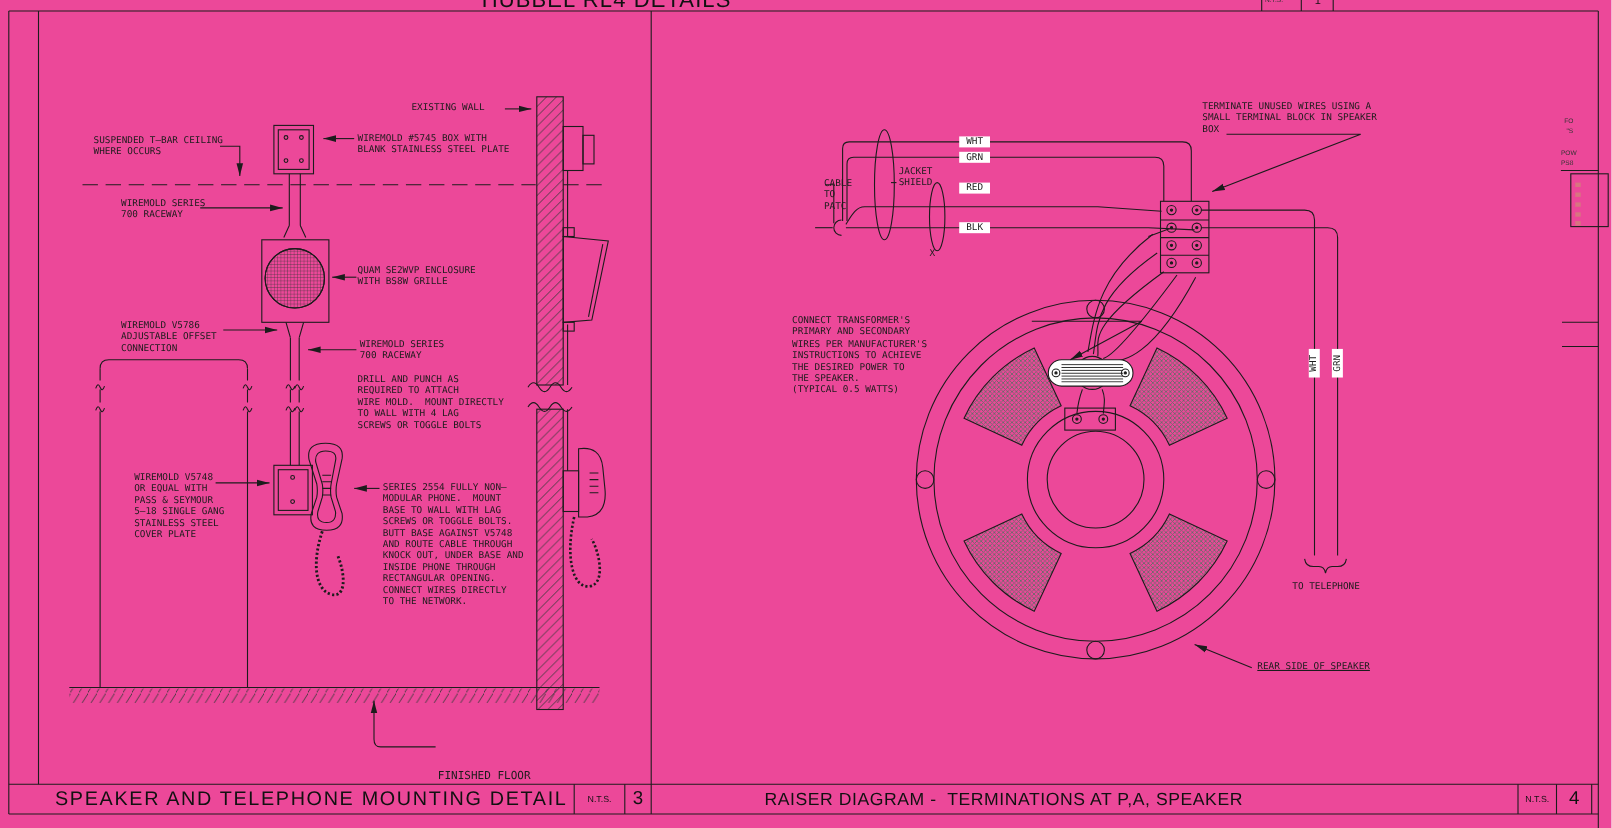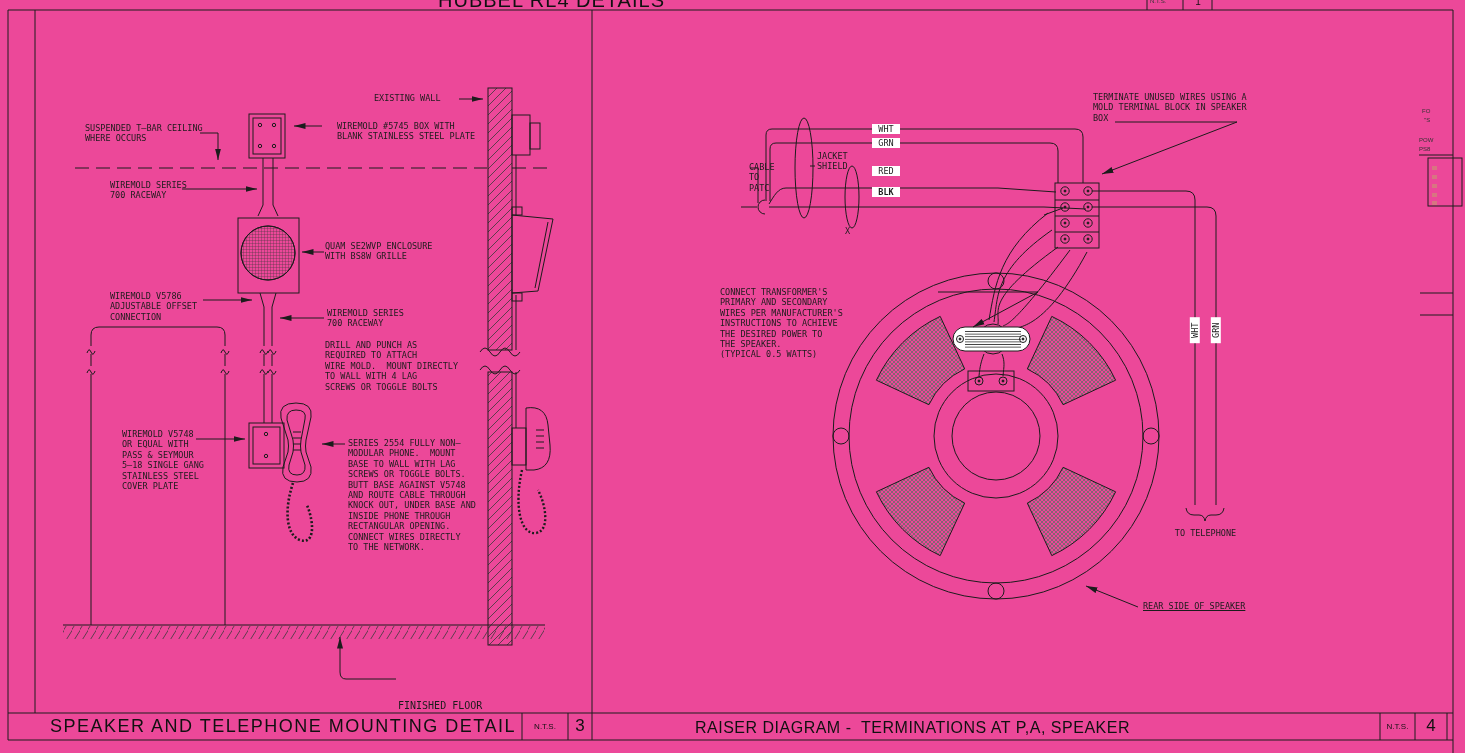--- a/index.html
+++ b/index.html
@@ -253,21 +253,21 @@
   </g>
 </svg>
 
 <div class="bar-title" style="left:438px;top:-11px;font-size:20px;letter-spacing:1px;">HUBBEL RL4 DETAILS</div>
 <div class="tiny" style="left:1150px;top:-2px;font-size:6px;">N.T.S.</div>
 <div class="num" style="left:1185px;top:-4px;width:26px;font-size:10px;">1</div>
 
 <div class="lbl" style="left:374px;top:93px;">EXISTING WALL</div>
 <div class="lbl" style="left:85px;top:123px;">SUSPENDED T–BAR CEILING
 WHERE OCCURS</div>
-<div class="lbl" style="left:325px;top:121px;margin-left:12px;">WIREMOLD #5745 BOX WITH
+<div class="lbl" style="left:325px;top:121px;">WIREMOLD #5745 BOX WITH
 BLANK STAINLESS STEEL PLATE</div>
 <div class="lbl" style="left:110px;top:180px;">WIREMOLD SERIES
 700 RACEWAY</div>
 <div class="lbl" style="left:325px;top:241px;">QUAM SE2WVP ENCLOSURE
 WITH BS8W GRILLE</div>
 <div class="lbl" style="left:110px;top:291px;">WIREMOLD V5786
 ADJUSTABLE OFFSET
 CONNECTION</div>
 <div class="lbl" style="left:327px;top:308px;">WIREMOLD SERIES
 700 RACEWAY</div>
@@ -289,31 +289,31 @@
 BUTT BASE AGAINST V5748
 AND ROUTE CABLE THROUGH
 KNOCK OUT, UNDER BASE AND
 INSIDE PHONE THROUGH
 RECTANGULAR OPENING.
 CONNECT WIRES DIRECTLY
 TO THE NETWORK.</div>
 <div class="lbl" style="left:398px;top:701px;font-size:10px;">FINISHED FLOOR</div>
 
 <div class="lbl" style="left:1093px;top:92px;">TERMINATE UNUSED WIRES USING A
-MOLD TERMINAL BLOCK IN SPEAKER
+SMALL TERMINAL BLOCK IN SPEAKER
 BOX</div>
 <div class="lbl" style="left:722px;top:162px;margin-left:27px;">CABLE
 TO
 PATC</div>
 <div class="lbl" style="left:817px;top:151px;">JACKET
 SHIELD</div>
 <div class="lbl bg center" style="left:872px;top:124px;width:26px;">WHT</div>
 <div class="lbl bg center" style="left:872px;top:138px;width:26px;">GRN</div>
 <div class="lbl bg center" style="left:872px;top:166px;width:26px;">RED</div>
-<div class="lbl bg center" style="left:872px;top:187px;width:26px;font-weight:bold;">BLK</div>
+<div class="lbl bg center" style="left:872px;top:202px;width:26px;">BLK</div>
 <div class="lbl" style="left:845px;top:226px;">X</div>
 <div class="lbl right" style="left:720px;top:287px;width:218px;">CONNECT TRANSFORMER'S
 PRIMARY AND SECONDARY
 WIRES PER MANUFACTURER'S
 INSTRUCTIONS TO ACHIEVE
 THE DESIRED POWER TO
 THE SPEAKER.
 (TYPICAL 0.5 WATTS)</div>
 <div class="lbl rot" style="left:1182px;top:325px;width:26px;">WHT</div>
 <div class="lbl rot" style="left:1203px;top:325px;width:26px;">GRN</div>

